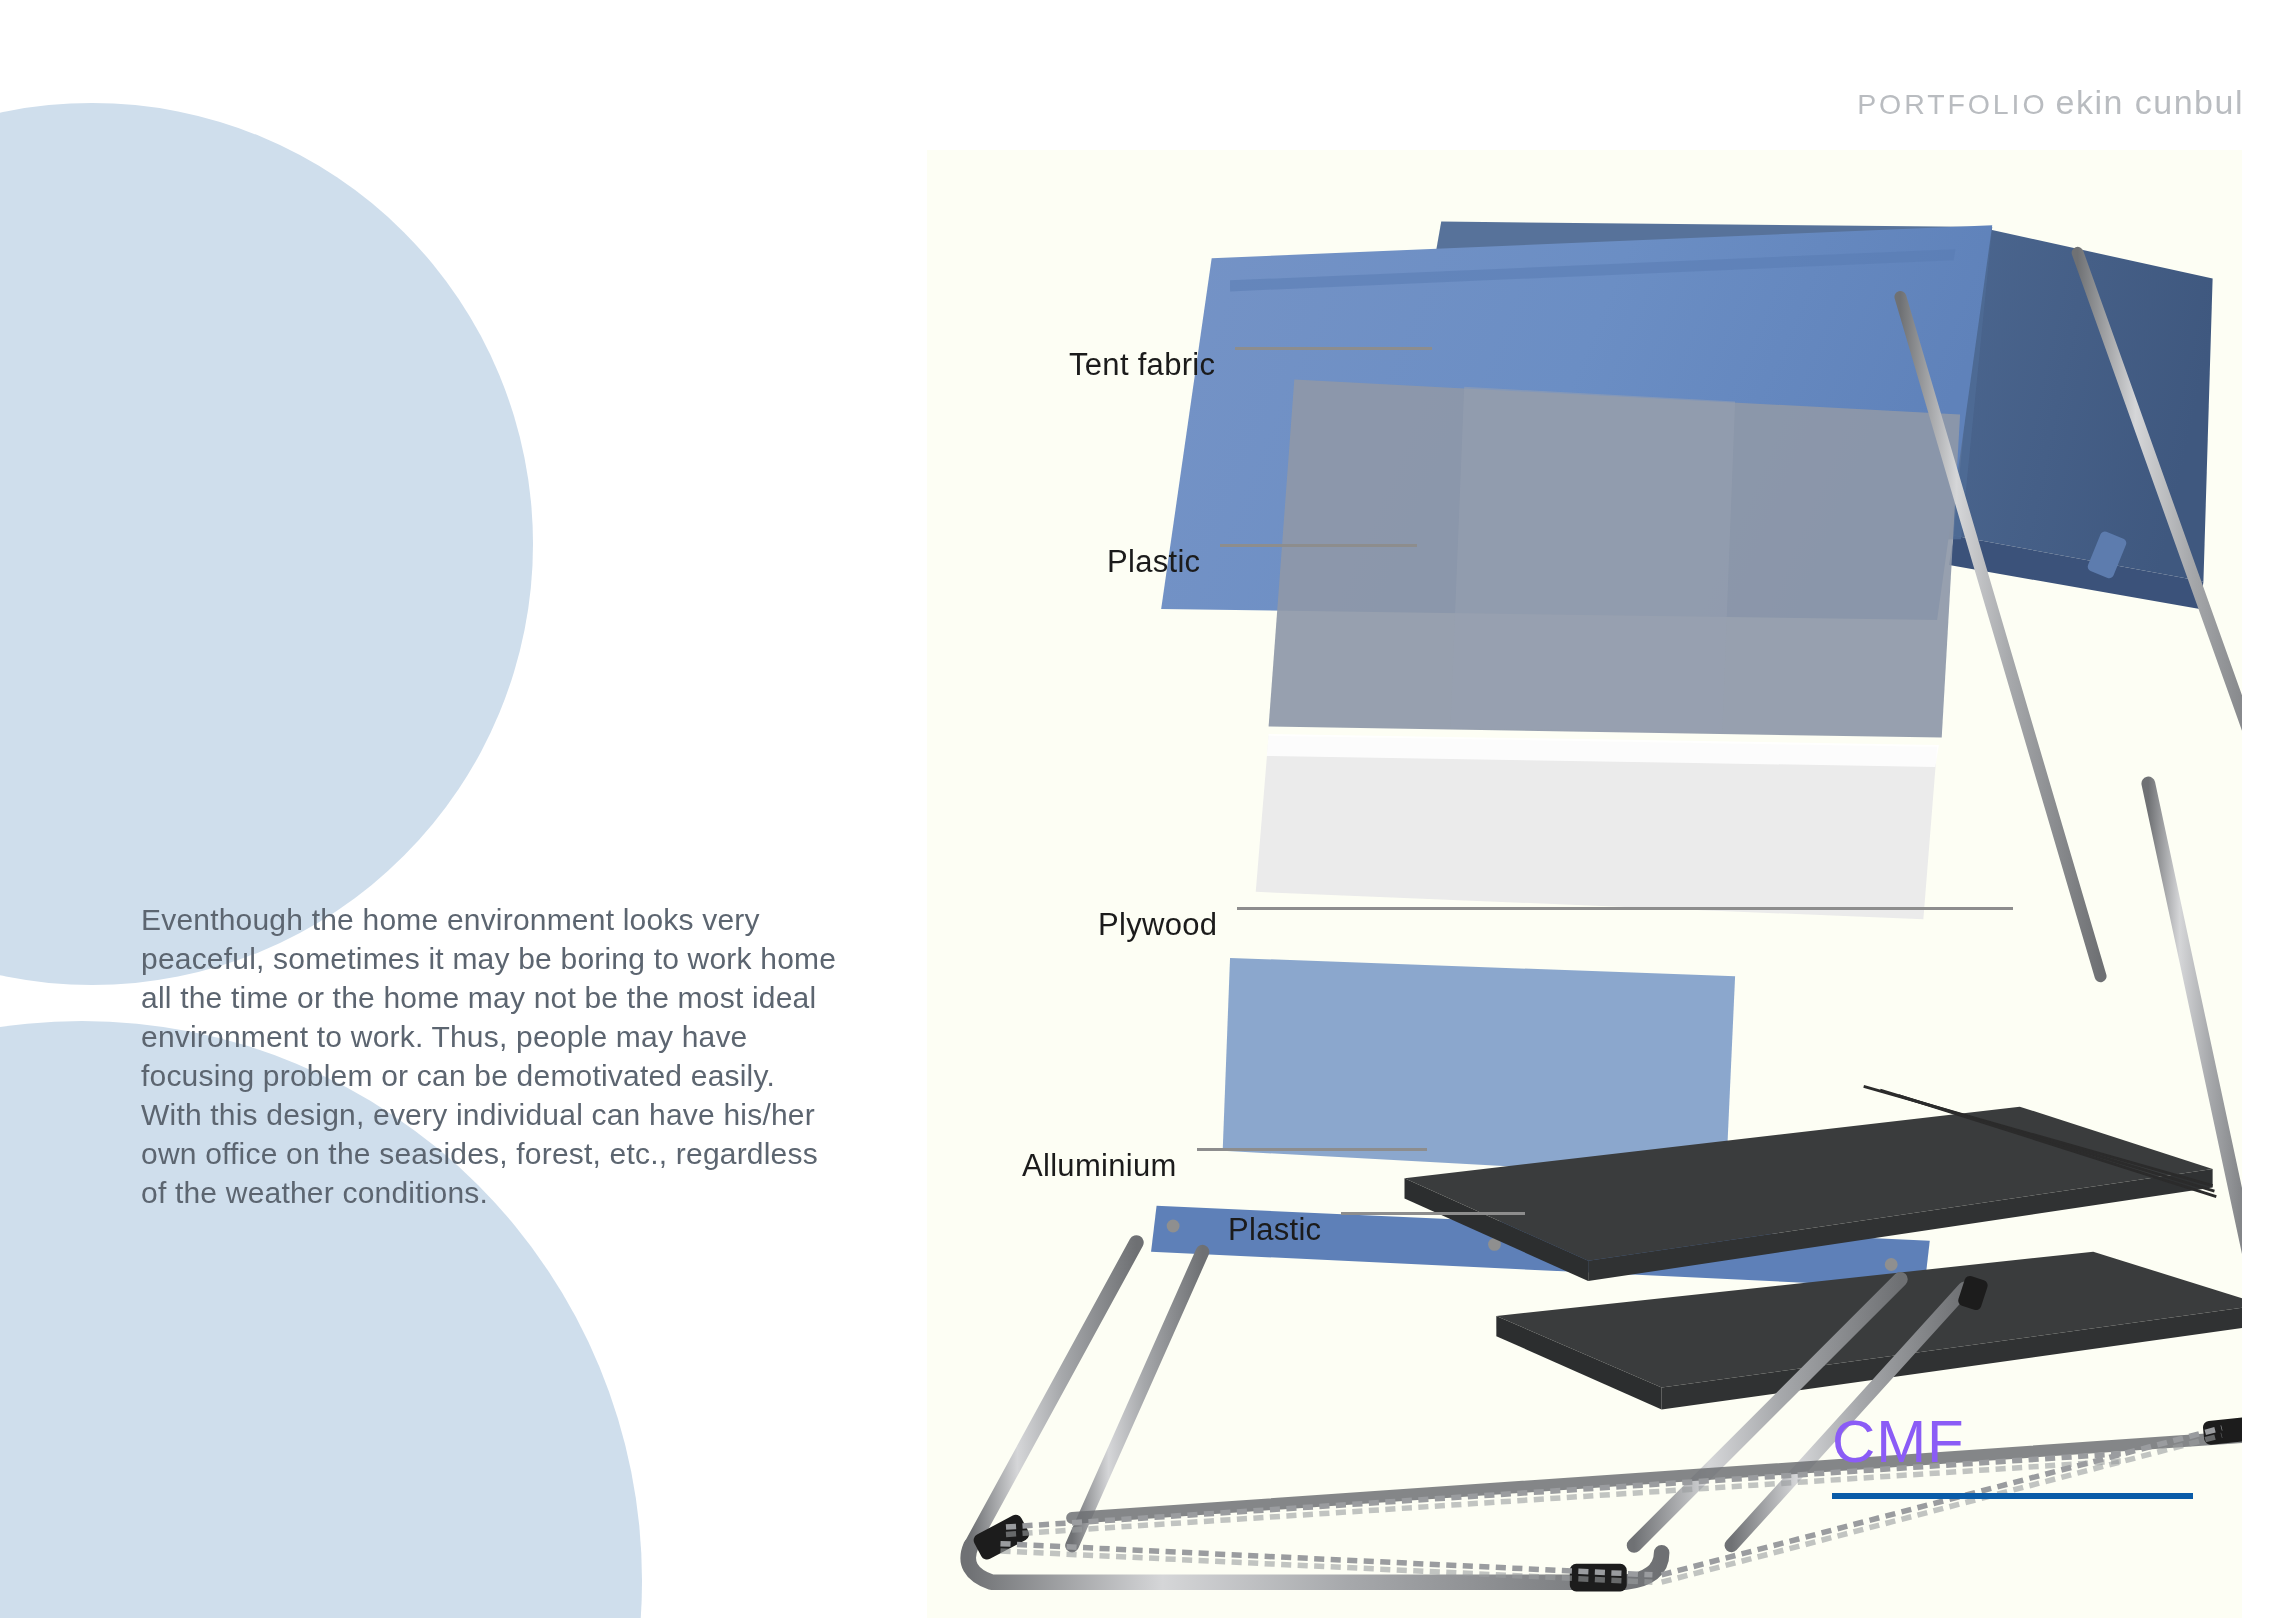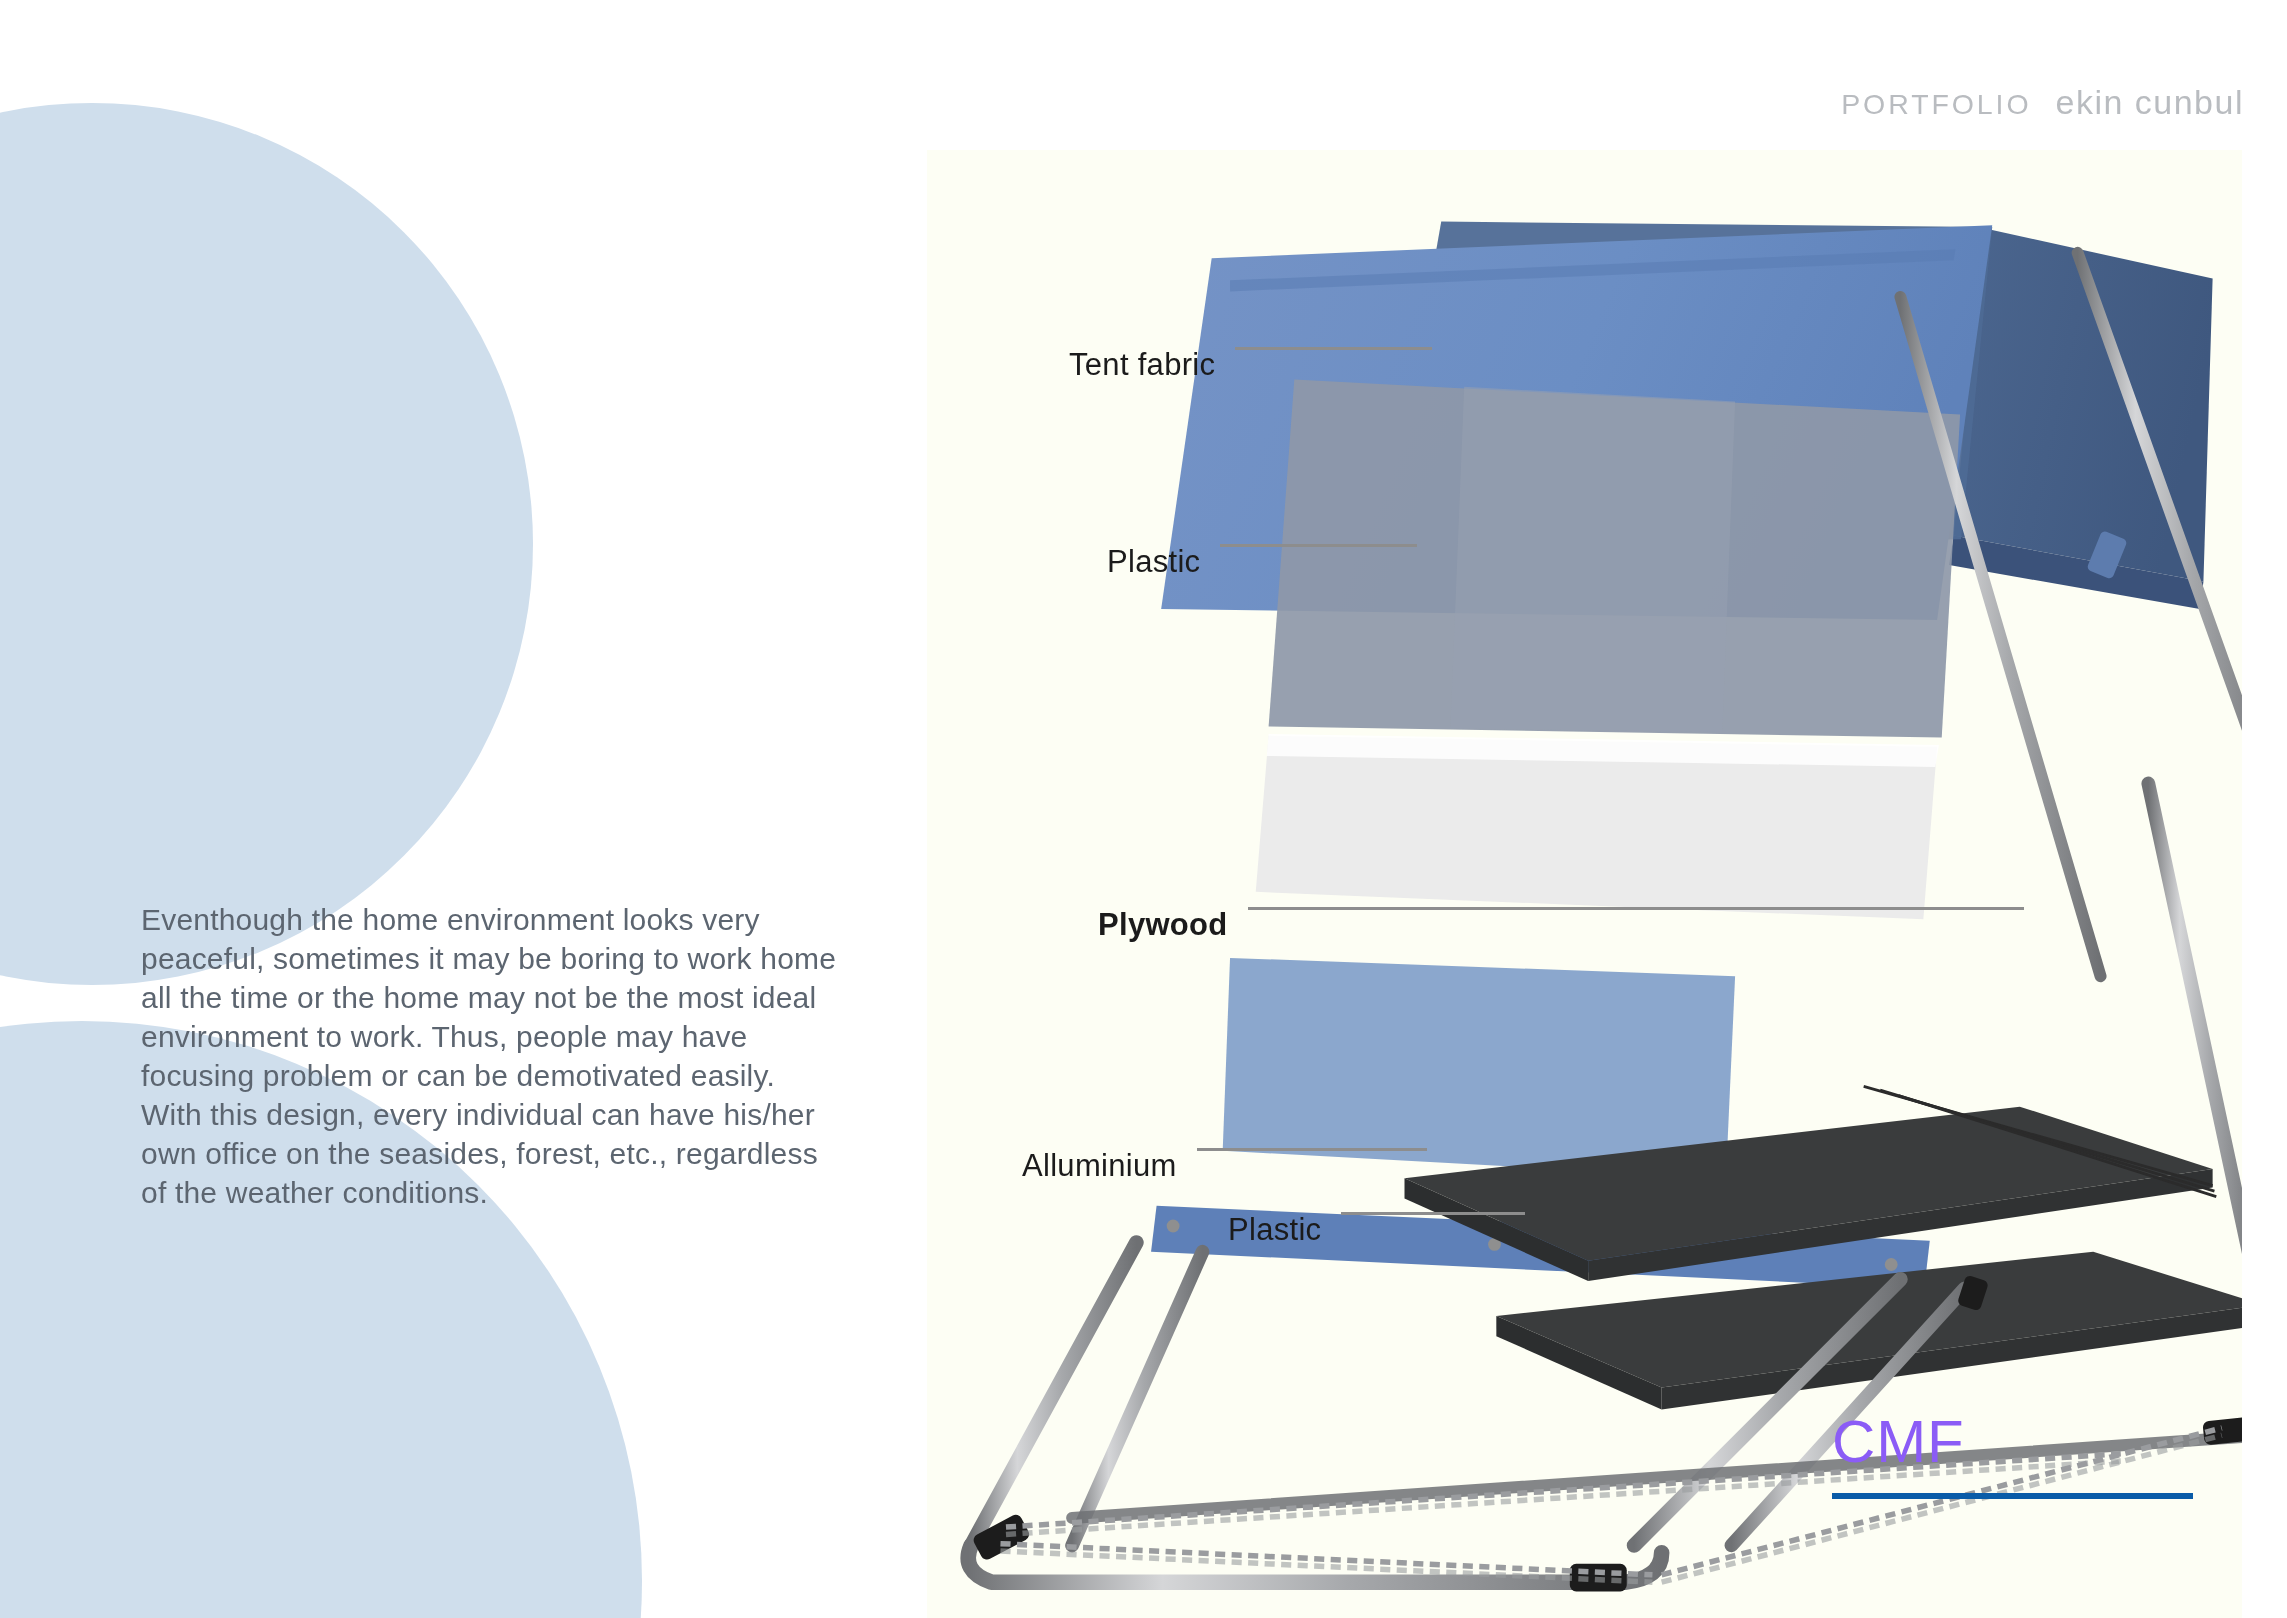--- a/index.html
+++ b/index.html
@@ -10,21 +10,21 @@
   }
 
   
   .circle{position:absolute;border-radius:50%;background:#cfdeec;}
   #circle-top{ left:-349px; top:103px;  width:882px; height:882px; }
   #circle-bottom{ left:-478px; top:1021px; width:1120px; height:1120px; }
 
   
   #header{
     position:absolute; right:44px; top:83px;
-    display:flex; align-items:baseline; gap:24px;
+    display:flex; align-items:baseline; gap:8px;
     letter-spacing:2.2px; color:#b9bcc0; font-weight:300;
   }
   #header .portfolio{font-size:28.5px;letter-spacing:2.9px;}
   #header .author{font-size:34px;letter-spacing:1.5px;}
 
   
   #render-panel{
     position:absolute; left:927px; top:150px;
     width:1315px; height:1468px;
     background:#fdfef4;
@@ -41,21 +41,21 @@
   }
   .callout .ctext{font-size:31px;letter-spacing:0.3px;}
   .callout .cline{height:2.8px;background:#8d8d8d;margin-left:20px;}
 
   #callout-tent-fabric{ left:1069px; top:347px; }
   #callout-tent-fabric .cline{width:197px;}
 
   #callout-plastic-window{ left:1107px; top:544px; }
   #callout-plastic-window .cline{width:197px;}
 
-  #callout-plywood{ left:1098px; top:907px;font-weight:bold; }
+  #callout-plywood{ left:1098px; top:907px; }
   #callout-plywood .cline{width:776px;}
 
   #callout-alluminium{ left:1022px; top:1148px; }
   #callout-alluminium .cline{width:230px;}
 
   #callout-plastic-foot{ left:1228px; top:1212px; }
   #callout-plastic-foot .cline{width:184px;}
 
   
   #body-copy{

